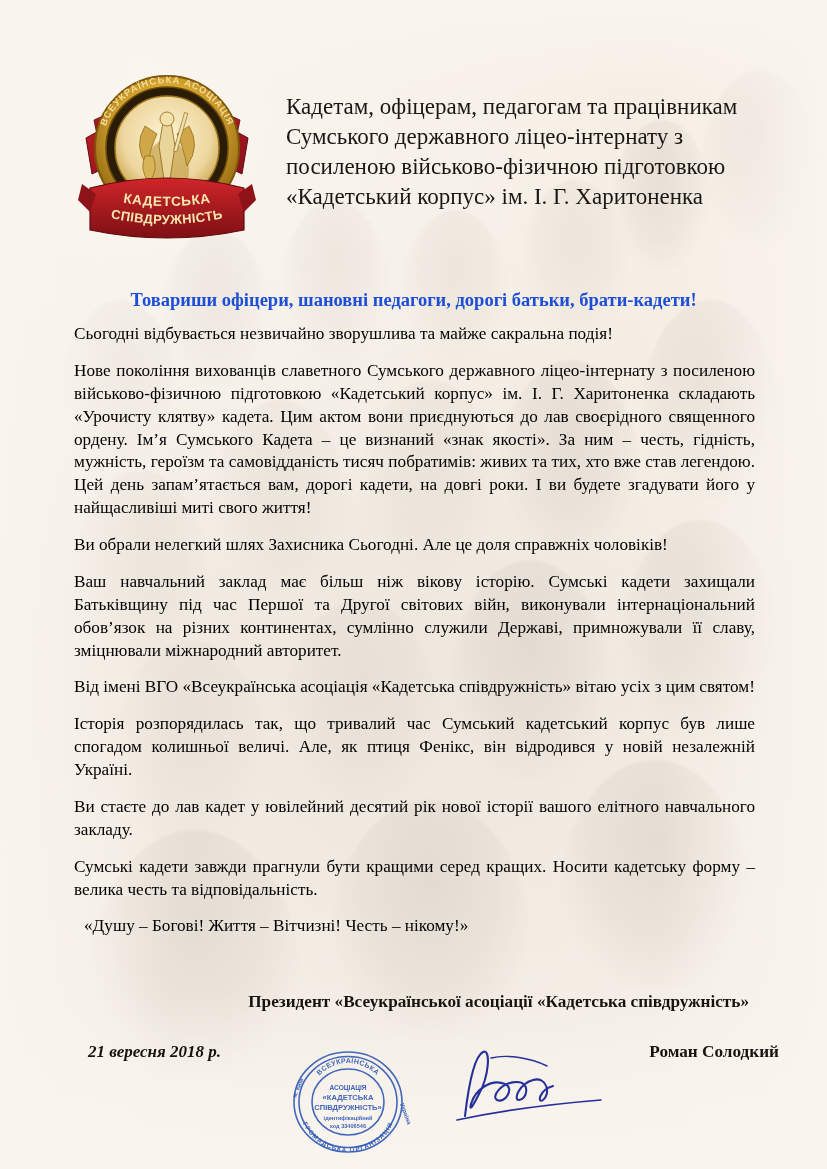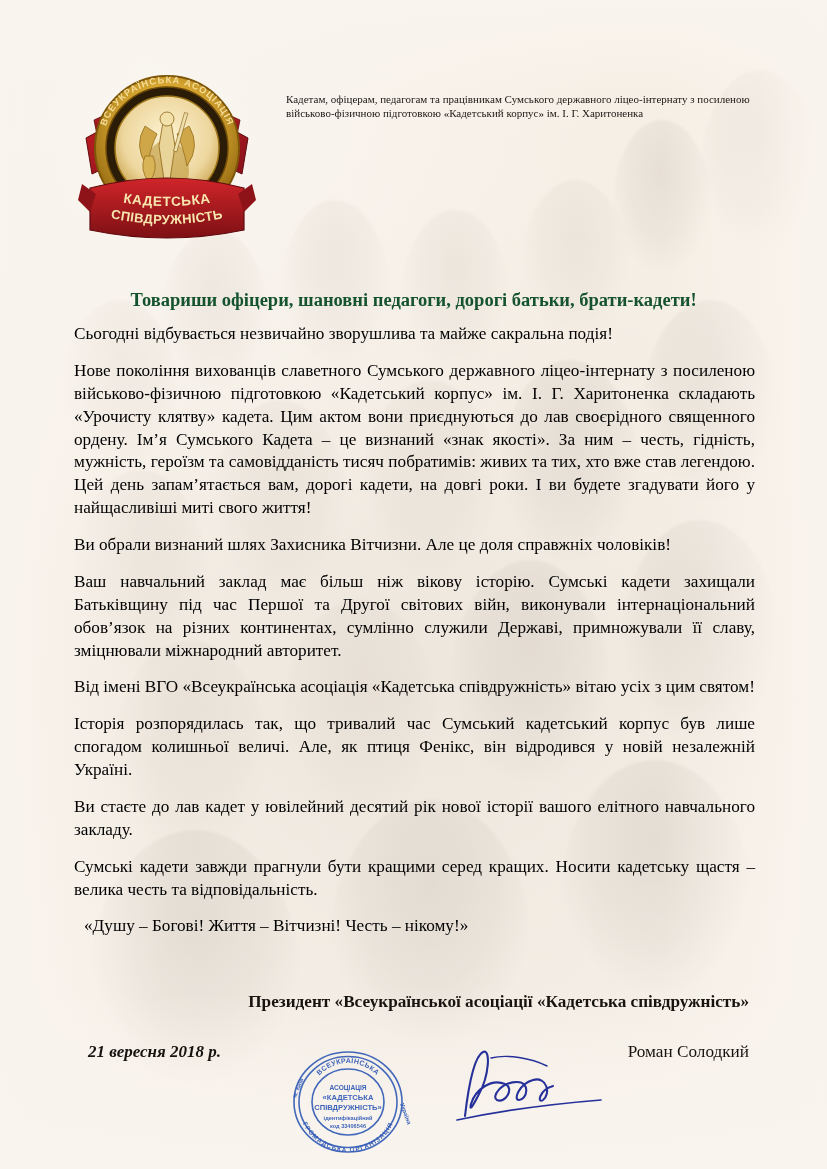--- a/index.html
+++ b/index.html
@@ -74,32 +74,32 @@
   .emblem {
     width: 190px;
     height: 200px;
     flex: 0 0 190px;
     position: relative;
   }
   .addressee {
     flex: 1;
     margin-left: 24px;
     margin-top: 44px;
-    font-size: 11px;
+    font-size: 23px;
     line-height: 1.30;
     color: #1a1713;
   }
 
   
   .salutation {
     text-align: center;
     font-weight: bold;
     font-size: 18.5px;
     margin: 42px 0 12px 0;
-    color: #14532d;
+    color: #1d4ed8;
   }
 
   
   .body-text {
     padding: 0 72px 0 74px;
   }
   .body-text p {
     margin: 0 0 14px 0;
     text-align: justify;
     font-size: 17.2px;
@@ -116,29 +116,29 @@
     text-align: right;
     font-weight: bold;
     font-size: 17.2px;
     padding: 40px 78px 0 0;
   }
   .sign-row {
     position: relative;
     display: flex;
     justify-content: space-between;
     align-items: flex-end;
-    padding: 30px 78px 0 88px;
+    padding: 30px 48px 0 88px;
   }
   .sign-date {
     font-style: italic;
     font-weight: bold;
     font-size: 17px;
   }
   .sign-name {
-    font-weight: normal;
+    font-weight: bold;
     font-size: 17.2px;
   }
 
   
   .stamp {
     position: absolute;
     left: 282px;
     top: 1040px;
     width: 132px;
     height: 110px;
@@ -257,26 +257,26 @@
     </div>
 
     <div class="addressee">Кадетам, офіцерам, педагогам та працівникам Сумського державного ліцео-інтернату з посиленою військово-фізичною підготовкою «Кадетський корпус» ім. І. Г. Харитоненка</div>
   </div>
 
   <div class="salutation">Товариши офіцери, шановні педагоги, дорогі батьки, брати-кадети!</div>
 
   <div class="body-text">
     <p>Сьогодні відбувається незвичайно зворушлива та майже сакральна подія!</p>
     <p>Нове покоління вихованців славетного Сумського державного ліцео-інтернату з посиленою військово-фізичною підготовкою «Кадетський корпус» ім. І. Г. Харитоненка складають «Урочисту клятву» кадета. Цим актом вони приєднуються до лав своєрідного священного ордену. Ім’я Сумського Кадета – це визнаний «знак якості». За ним – честь, гідність, мужність, героїзм та самовідданість тисяч побратимів: живих та тих, хто вже став легендою. Цей день запам’ятається вам, дорогі кадети, на довгі роки. І ви будете згадувати його у найщасливіші миті свого життя!</p>
-    <p>Ви обрали визнаний шлях Захисника Вітчизни. Але це доля справжніх чоловіків!</p>
+    <p>Ви обрали нелегкий шлях Захисника Сьогодні. Але це доля справжніх чоловіків!</p>
     <p>Ваш навчальний заклад має більш ніж вікову історію. Сумські кадети захищали Батьківщину під час Першої та Другої світових війн, виконували інтернаціональний обов’язок на різних континентах, сумлінно служили Державі, примножували її славу, зміцнювали міжнародний авторитет.</p>
     <p>Від імені ВГО «Всеукраїнська асоціація «Кадетська співдружність» вітаю усіх з цим святом!</p>
     <p>Історія розпорядилась так, що тривалий час Сумський кадетський корпус був лише спогадом колишньої величі. Але, як птиця Фенікс, він відродився у новій незалежній Україні.</p>
     <p>Ви стаєте до лав кадет у ювілейний десятий рік нової історії вашого елітного навчального закладу.</p>
-    <p>Сумські кадети завжди прагнули бути кращими серед кращих. Носити кадетську щастя – велика честь та відповідальність.</p>
+    <p>Сумські кадети завжди прагнули бути кращими серед кращих. Носити кадетську форму – велика честь та відповідальність.</p>
     <p class="motto">«Душу – Богові! Життя – Вітчизні! Честь – нікому!»</p>
   </div>
 
   <div class="sign-title">Президент «Всеукраїнської асоціації «Кадетська співдружність»</div>
 
   <div class="sign-row">
     <div class="sign-date">21 вересня 2018 р.</div>
     <div class="sign-name">Роман Солодкий</div>
   </div>
 

